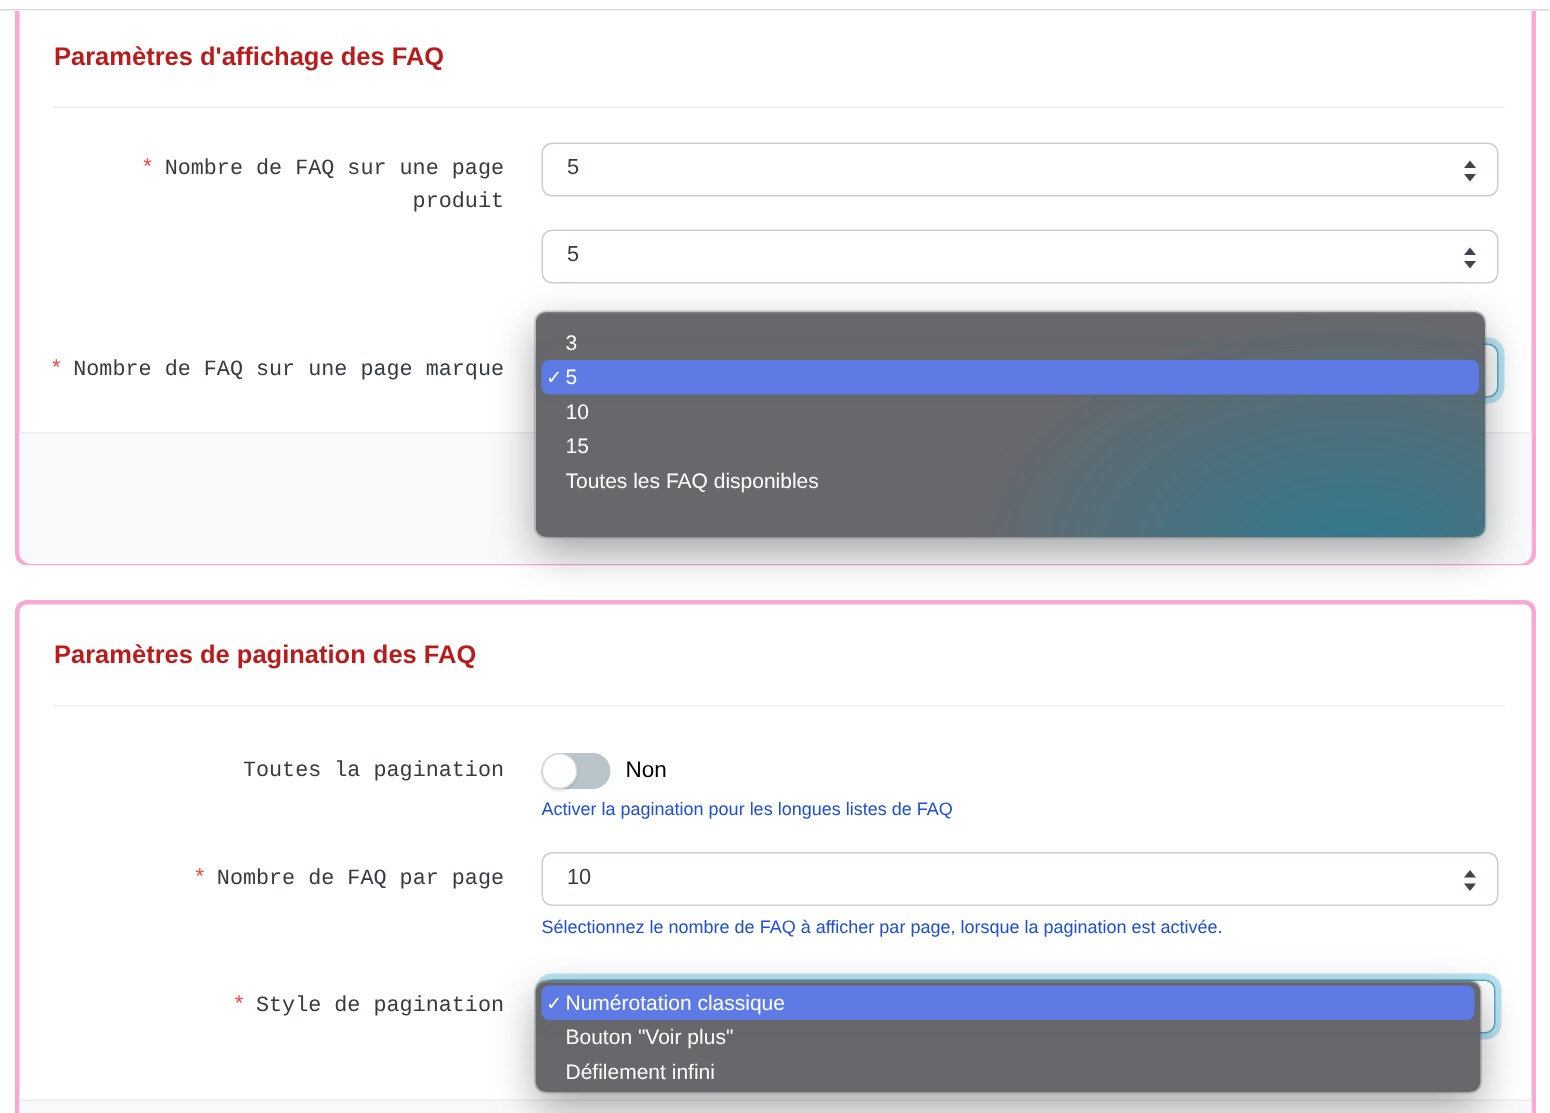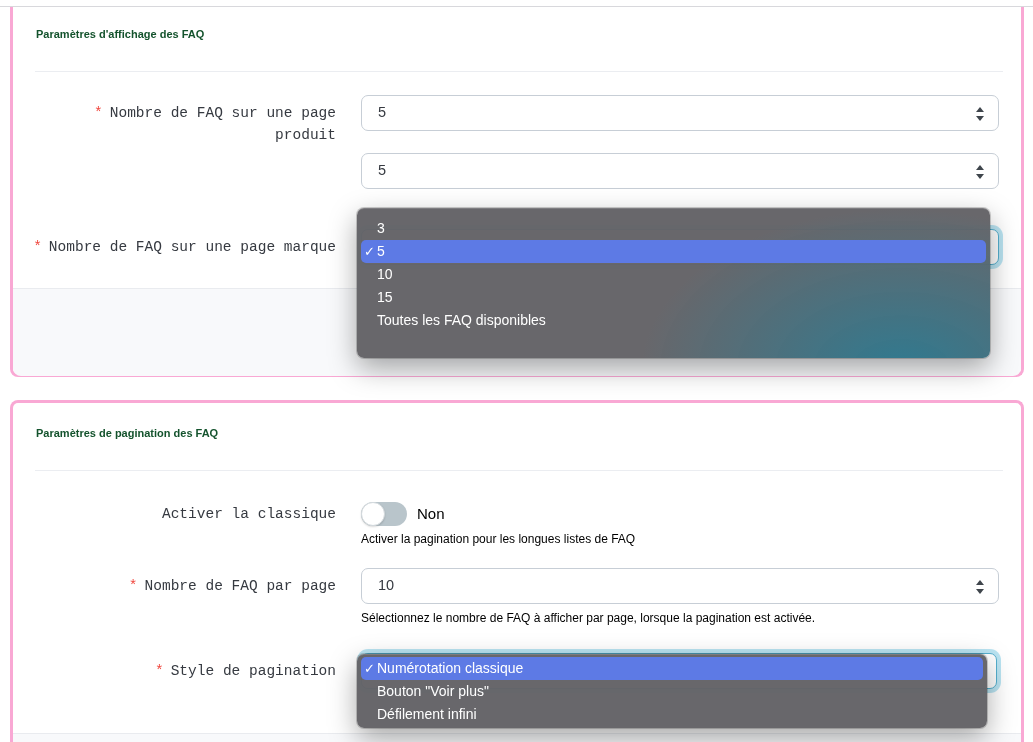--- a/index.html
+++ b/index.html
@@ -6,37 +6,37 @@
   html,body { background:#fff; }
   body { font-family:"Liberation Sans", sans-serif; color:#363a41; }
   #screen { position:relative; width:1033px; height:742px; background:#fff; overflow:hidden; }
 
   .topline { position:absolute; left:0; top:6px; width:1033px; height:1px; background:#d8d8dc; }
 
   .card { position:absolute; background:#fff; border:3px solid #f9a8d4; }
   #card1 { left:10px; top:7px; width:1014px; height:370px; border-top:none; border-radius:0 0 8px 8px; }
   #card2 { left:10px; top:400px; width:1014px; height:342px; border-bottom:none; border-radius:8px 8px 0 0; }
 
-  .card-title { position:absolute; font-size:11px; font-weight:700; color:#14532d; }
+  .card-title { position:absolute; font-size:17px; font-weight:700; color:#b91c1c; }
   .hr { position:absolute; height:1px; background:#ebedf1; }
 
   .flabel { position:absolute; width:305px; text-align:right; font-size:14.5px; line-height:22px; color:#363a41;font-family:Liberation Mono, monospace; }
   .flabel .req { color:#f0453c; margin-right:7px; }
   .flabel.narrow { width:240px; }
 
   .select { position:absolute; height:36px; background:#fff; border:1px solid #c7ced6;
             border-radius:7px; font-size:14.5px; color:#363a41; cursor:pointer; }
   .select .val { position:absolute; left:16px; top:8px; }
   .select.focused { border-color:#56b0cf; box-shadow:0 0 0 4px rgba(129,206,231,.55); }
   .stepper { position:absolute; right:14px; top:9px; width:8px; height:18px; }
   .stepper i { position:absolute; left:0; width:0; height:0; border-left:4px solid transparent; border-right:4px solid transparent; }
   .stepper i.up { top:2px; border-bottom:5px solid #3f454c; }
   .stepper i.dn { bottom:2px; border-top:5px solid #3f454c; }
 
-  .help { position:absolute; font-size:12px; color:#000000;text-align:right; }
+  .help { position:absolute; font-size:12px; color:#1d4ed8;text-align:right; }
 
   .panel-footer { position:absolute; left:0; right:0; background:#f8f9fb; border-top:1px solid #e9ebef; }
   #footer1 { top:281px; height:88px; border-radius:0 0 8px 8px; }
   #footer2 { top:330px; height:11px; }
 
   .btn-save { position:absolute; right:18px; top:301px; width:140px; height:44px;
               background:#29a3c0; border:1px solid #1f8aa5; border-radius:5px; cursor:pointer; }
 
   .switch { position:absolute; width:46px; height:24px; border-radius:12px; background:#b9c5cb; cursor:pointer; }
   .switch .knob { position:absolute; left:0; top:0; width:24px; height:24px; border-radius:50%;
@@ -107,21 +107,21 @@
     <div class="mi"><span>10</span></div>
     <div class="mi"><span>15</span></div>
     <div class="mi"><span>Toutes les FAQ disponibles</span></div>
   </div>
 
   <div id="card2" class="card">
     <div class="card-title" style="left:23px; top:24px;">Paramètres de pagination des FAQ</div>
     <div class="hr" style="left:22px; top:67px; width:968px;"></div>
 
     <div class="flabel" style="left:18px; top:100px;">
-      <span>Activer la classique</span>
+      <span>Toutes la pagination</span>
     </div>
     <div class="switch" style="left:348px; top:99px;">
       <span class="knob"></span>
     </div>
     <div class="switch-state" style="left:404px; top:102px;">Non</div>
     <div class="help" style="left:348px; top:129px;">Activer la pagination pour les longues listes de FAQ</div>
 
     <div class="flabel" style="left:18px; top:172px;">
       <span class="req">*</span><span>Nombre de FAQ par page</span>
     </div>

